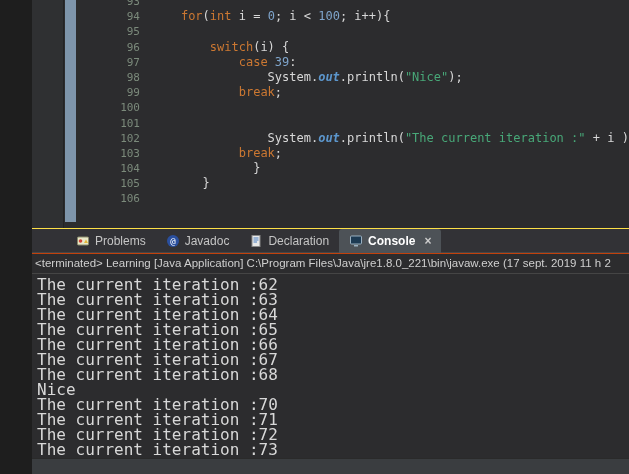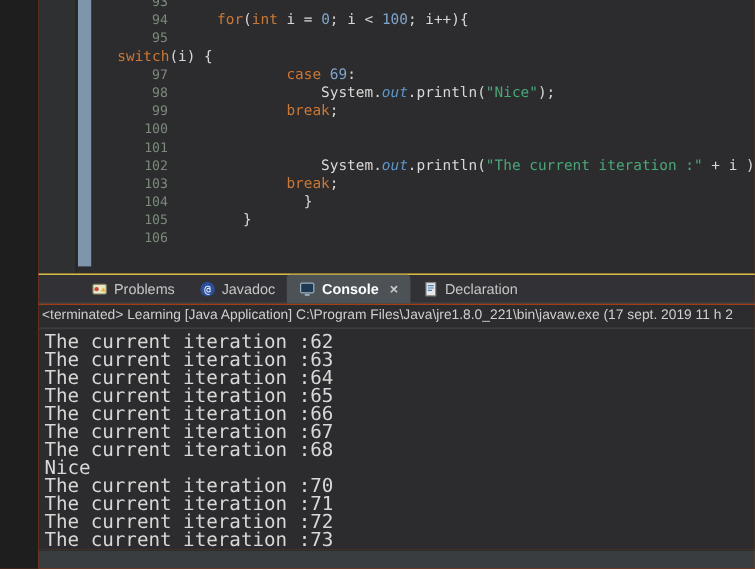--- a/index.html
+++ b/index.html
@@ -11,21 +11,21 @@
   .annotation-ruler { position:absolute; top:0; left:0; width:32px; height:100%; background:#2f3032; border-right:1px solid #232325; }
   .range-bar { position:absolute; top:0; left:33px; width:11px; height:222px; background:#7e95ab; }
   .code-lines { position:absolute; top:-6px; left:0; right:0; font-family:"DejaVu Sans Mono","Liberation Mono",monospace; font-size:12px; line-height:15.2px; }
   .line { display:flex; height:15.2px; }
   .ln { flex:none; width:112px; padding-right:4px; text-align:right; color:#7b8a7b; font-size:11px; }
   .code { white-space:pre; padding-left:8px; }
   .tok-plain { color:#d8d8d8; }
   .tok-kw { color:#cc7832; }
   .tok-num { color:#7fa5cc; }
   .tok-str { color:#48a878; }
-  .tok-field { color:#5c96cc; font-style:italic; }
+  .tok-field { color:#5c96cc; font-style:italic;font-weight:bold; }
 
   
   .tabbar { position:absolute; top:228px; left:0; right:0; height:25px; background:#323236; border-top:1px solid #fde047; border-bottom:1px solid #464646; display:flex; align-items:center; padding-left:34px; }
   .tab { display:flex; align-items:center; gap:5px; height:24px; padding:0 10px; color:#c5c5c5; font-size:12px; cursor:default; }
   .tab.active { background:#4d5257; color:#ffffff; font-weight:bold; border-radius:3px 3px 0 0; }
   .icon { display:inline-flex; width:14px; height:14px; align-items:center; justify-content:center; }
   .tab-close { margin-left:4px; color:#cccccc; font-weight:bold; font-size:12px; line-height:1; }
 
   
   .console-header { position:absolute; top:254px; left:0; right:0; height:19px; padding:3px 0 16px 3px; color:#cfcfcf; font-size:11.5px; white-space:nowrap; overflow:hidden; border-bottom:1px solid #454545; background:#2c2c2e; }
@@ -50,25 +50,26 @@
         </div>
         <div class="line">
           <span class="ln">94</span>
           <span class="code"><span class="tok-plain">    </span><span class="tok-kw">for</span><span class="tok-plain">(</span><span class="tok-kw">int</span><span class="tok-plain"> i = </span><span class="tok-num">0</span><span class="tok-plain">; i &lt; </span><span class="tok-num">100</span><span class="tok-plain">; i++){</span></span>
         </div>
         <div class="line">
           <span class="ln">95</span>
           <span class="code"></span>
         </div>
         <div class="line">
+          <span class="ln">96</span>
           <span class="code"><span class="tok-plain">        </span><span class="tok-kw">switch</span><span class="tok-plain">(i) {</span></span>
         </div>
         <div class="line">
           <span class="ln">97</span>
-          <span class="code"><span class="tok-plain">            </span><span class="tok-kw">case</span><span class="tok-plain"> </span><span class="tok-num">69</span><span class="tok-plain">:</span></span>
+          <span class="code"><span class="tok-plain">            </span><span class="tok-kw">case</span><span class="tok-plain"> </span><span class="tok-num">39</span><span class="tok-plain">:</span></span>
         </div>
         <div class="line">
           <span class="ln">98</span>
           <span class="code"><span class="tok-plain">                System.</span><span class="tok-field">out</span><span class="tok-plain">.println(</span><span class="tok-str">"Nice"</span><span class="tok-plain">);</span></span>
         </div>
         <div class="line">
           <span class="ln">99</span>
           <span class="code"><span class="tok-plain">            </span><span class="tok-kw">break</span><span class="tok-plain">;</span></span>
         </div>
         <div class="line">
@@ -117,40 +118,40 @@
     </div>
     <div class="tab">
       <span class="icon">
         <svg width="14" height="14" viewBox="0 0 14 14">
             <circle cx="7" cy="7" r="6" fill="#2a4f9e"></circle>
             <text x="7" y="10" font-size="9" fill="#ffffff" text-anchor="middle" font-family="monospace">@</text>
           </svg>
       </span>
       <span class="tab-label">Javadoc</span>
     </div>
-    <div class="tab active">
-      <span class="icon">
-        <svg width="14" height="14" viewBox="0 0 14 14">
-            <rect x="1.5" y="2" width="11" height="8" rx="1" fill="#1d3a52" stroke="#9ab0c0"></rect>
-            <rect x="5" y="11" width="4" height="1.5" fill="#9ab0c0"></rect>
-          </svg>
-      </span>
-      <span class="tab-label">Console</span>
-      <span class="tab-close">×</span>
-    </div>
     <div class="tab">
       <span class="icon">
         <svg width="14" height="14" viewBox="0 0 14 14">
             <rect x="3" y="1.5" width="8" height="11" fill="#e8e8e8" stroke="#888888"></rect>
             <line x1="4.5" y1="4" x2="9.5" y2="4" stroke="#4a7fc0"></line>
             <line x1="4.5" y1="6" x2="9.5" y2="6" stroke="#4a7fc0"></line>
             <line x1="4.5" y1="8" x2="8" y2="8" stroke="#4a7fc0"></line>
           </svg>
       </span>
       <span class="tab-label">Declaration</span>
+    </div>
+    <div class="tab active">
+      <span class="icon">
+        <svg width="14" height="14" viewBox="0 0 14 14">
+            <rect x="1.5" y="2" width="11" height="8" rx="1" fill="#1d3a52" stroke="#9ab0c0"></rect>
+            <rect x="5" y="11" width="4" height="1.5" fill="#9ab0c0"></rect>
+          </svg>
+      </span>
+      <span class="tab-label">Console</span>
+      <span class="tab-close">×</span>
     </div>
   </div>
 
   <div class="console-header">&lt;terminated&gt; Learning [Java Application] C:\Program Files\Java\jre1.8.0_221\bin\javaw.exe (17 sept. 2019 11 h 2</div>
 
   <div class="console-body">
       <div class="console-line">The current iteration :62</div>
       <div class="console-line">The current iteration :63</div>
       <div class="console-line">The current iteration :64</div>
       <div class="console-line">The current iteration :65</div>

